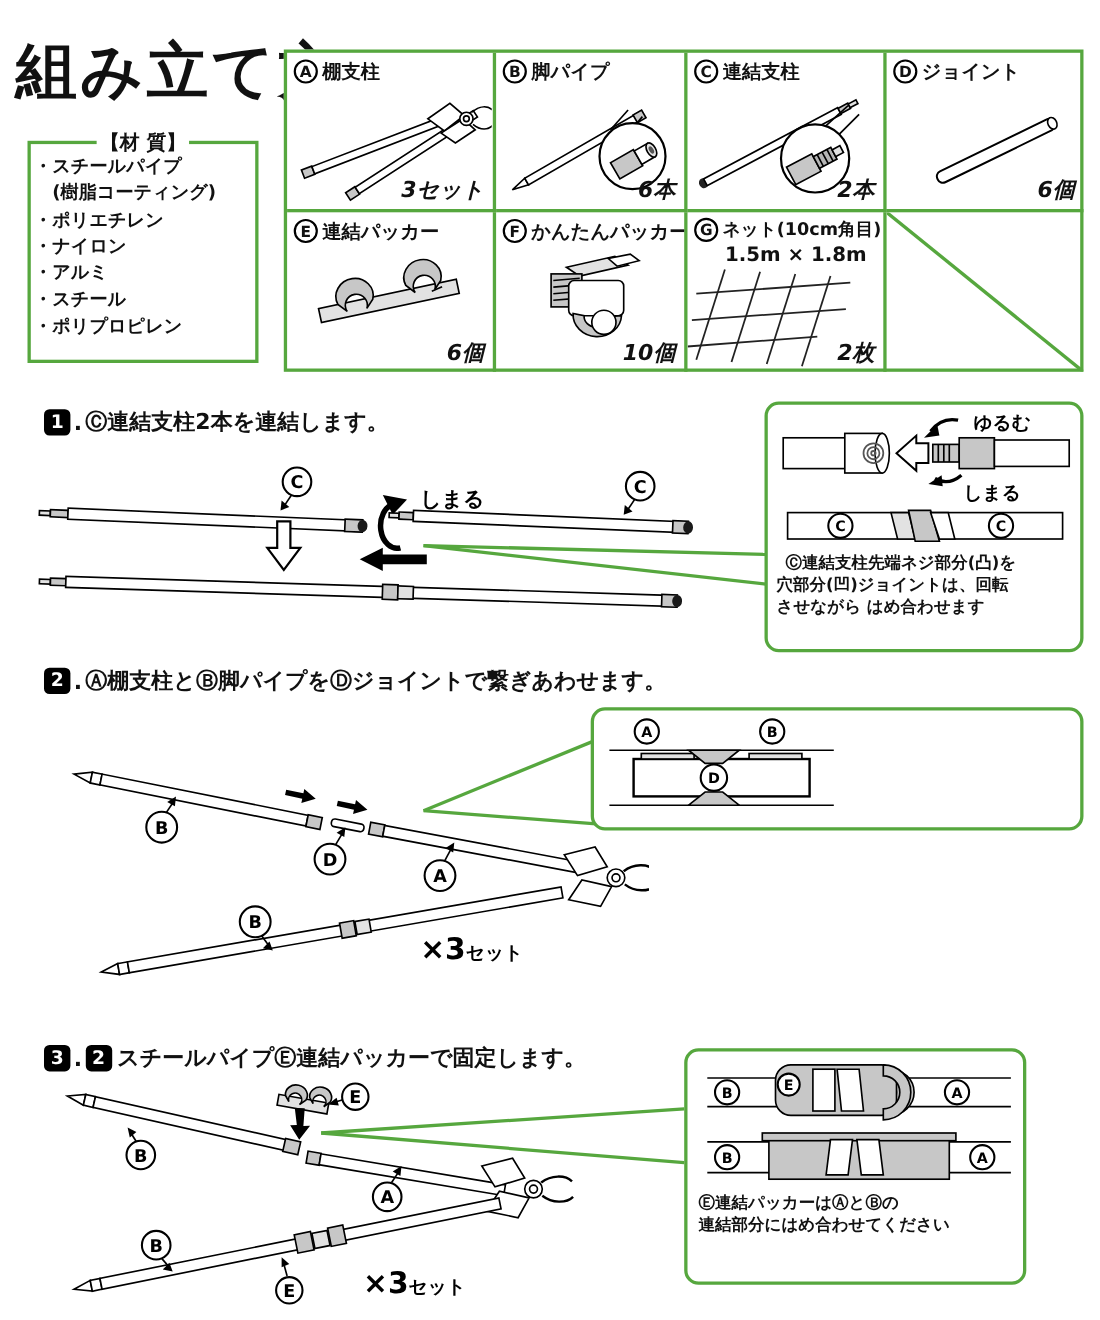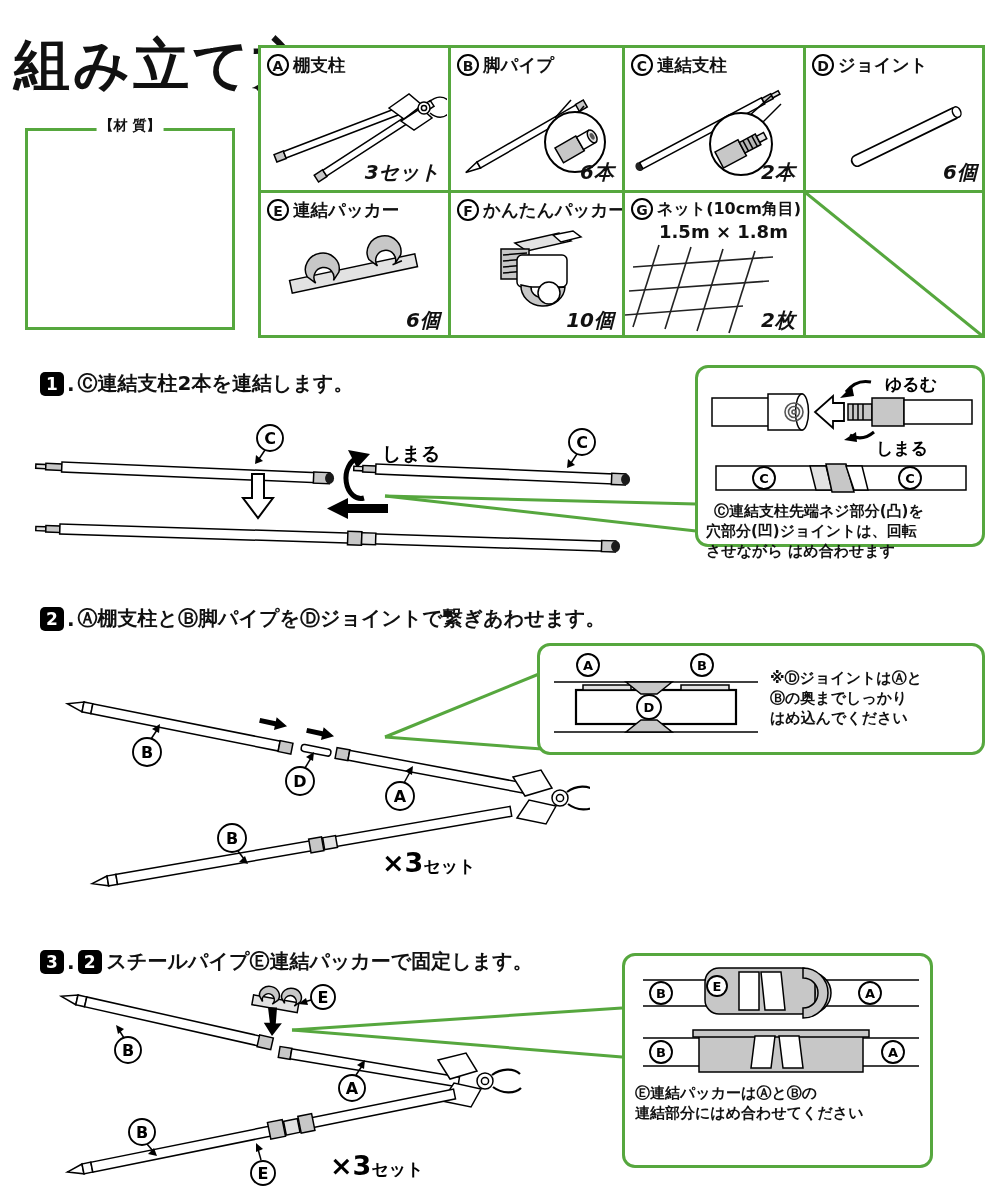--- a/index.html
+++ b/index.html
@@ -3,21 +3,21 @@
 <meta charset="utf-8">
 <style>
   :root{ --green:#56a73e; }
   html,body{margin:0;padding:0;background:#fff;}
   body{font-family:"DejaVu Sans","Liberation Sans",sans-serif;color:#111;}
   .page{position:relative;width:1000px;height:1200px;background:#fff;overflow:hidden;}
   .abs{position:absolute;}
   .title{position:absolute;left:14px;top:28px;margin:0;font-size:56px;font-weight:900;letter-spacing:3px;}
   
   .materials{position:absolute;left:25px;top:128px;width:210px;height:202px;border:3px solid var(--green);box-sizing:border-box;}
-  .materials-heading{position:absolute;top:-14px;left:50%;transform:translateX(-50%);background:#fff;padding:0 3px;font-size:14px;font-weight:bold;white-space:nowrap;}
+  .materials-heading{position:absolute;top:-14px;left:50%;transform:translateX(-50%);background:#fff;padding:0 3px;font-size:18px;font-weight:bold;white-space:nowrap;}
   .materials-list{padding:8px 3px 0 3px;font-size:16.5px;font-weight:600;line-height:1.47;}
   .materials-list div{white-space:pre;}
   
   .parts-table{position:absolute;left:258px;top:45px;width:727px;height:293px;display:grid;grid-template-columns:190px 174px 181px 179px;grid-template-rows:145px 145px;border:3px solid var(--green);box-sizing:border-box;background:#fff;}
   .cell{position:relative;border-right:3px solid var(--green);border-bottom:3px solid var(--green);box-sizing:border-box;overflow:hidden;}
   .cell:nth-child(4n){border-right:none;}
   .cell:nth-child(n+5){border-bottom:none;}
   .cell-head{display:flex;align-items:center;gap:4px;padding:5px 0 0 6px;font-size:17.5px;font-weight:bold;white-space:nowrap;}
   .cell-head.small{font-size:16px;}
   .circ{flex:0 0 auto;width:22px;height:22px;border:2px solid #000;border-radius:50%;text-align:center;line-height:21px;font-size:14px;font-weight:bold;background:#fff;box-sizing:border-box;}
@@ -47,20 +47,29 @@
 </style>
 </head>
 <body>
 
 <div class="page">
 
   <h1 class="title">組み立て方</h1>
 
   <div class="materials">
     <div class="materials-heading">【材 質】</div>
+    <div class="materials-list">
+      <div>・スチールパイプ</div>
+      <div>　(樹脂コーティング)</div>
+      <div>・ポリエチレン</div>
+      <div>・ナイロン</div>
+      <div>・アルミ</div>
+      <div>・スチール</div>
+      <div>・ポリプロピレン</div>
+    </div>
   </div>
 
   <div class="parts-table">
 
     <div class="cell">
       <div class="cell-head">
         <span class="circ">A</span>
         <span>棚支柱</span>
       </div>
       <svg class="part-art" width="186" height="112" viewBox="0 0 186 112">
@@ -260,21 +269,21 @@
       <rect class="lgray" x="-24" y="3.2" width="10" height="4.2"></rect>
       <rect class="gray" x="-14" y="2" width="14" height="6.5"></rect>
       <rect class="outl" x="0" y="0" width="556" height="10"></rect>
       <rect class="gray" x="288" y="-1.8" width="14" height="13.6"></rect>
       <rect class="lgray" x="302" y="-0.8" width="14" height="11.6"></rect>
       <rect class="gray" x="542" y="-0.6" width="14" height="11.2"></rect>
       <ellipse cx="556" cy="5" rx="4.5" ry="5.6" fill="#1a1a1a"></ellipse>
     </g>
   </svg>
 
-  <div class="callout" style="left:695px;top:365px;width:290px;height:182px;padding:6px 6px 2px 8px;">
+  <div class="callout" style="left:695px;top:365px;width:290px;height:228px;padding:6px 6px 2px 8px;">
     <svg width="272" height="124" viewBox="0 0 272 124">
       <rect class="outl" x="6" y="24" width="58" height="28"></rect>
       <rect class="outl" x="62" y="20" width="34" height="36"></rect>
       <ellipse class="outl" cx="96" cy="38" rx="6.5" ry="18"></ellipse>
       <g fill="none" stroke="#555" stroke-width="1.6">
         <circle cx="88" cy="38" r="9"></circle>
           <circle cx="88" cy="38" r="5.5"></circle>
           <circle cx="88" cy="38" r="2"></circle>
       </g>
       <polygon points="138,29 127,29 127,22 109,38 127,54 127,47 138,47" fill="#fff" stroke="#000" stroke-width="1.8"></polygon>
@@ -399,25 +408,20 @@
       <rect x="26" y="38" width="160" height="34" fill="#fff" stroke="#000" stroke-width="2.2"></rect>
       <rect class="lgray" x="33" y="33" width="48" height="5" stroke-width="1"></rect>
       <rect class="lgray" x="131" y="33" width="48" height="5" stroke-width="1"></rect>
       <polygon class="gray" points="76,30 122,30 107,42 91,42"></polygon>
       <polygon class="gray" points="76,80 122,80 107,68 91,68"></polygon>
       <g>
         <circle class="svgc" cx="99" cy="55" r="12"></circle>
         <text class="svgl-s" x="99" y="60">D</text>
       </g>
     </svg>
-    <div class="caption">
-      <div>※ⒹジョイントはⒶと</div>
-      <div>Ⓑの奥までしっかり</div>
-      <div>はめ込んでください</div>
-    </div>
   </div>
 
   <div class="step-head" style="left:40px;top:948px;">
     <span class="badge">3</span>
     <span class="sep">.</span>
     <span class="badge">2</span>
     <span>スチールパイプⒺ連結パッカーで固定します。</span>
   </div>
 
   <svg class="abs" style="left:30px;top:983px" width="595" height="217" viewBox="0 0 595 217">

